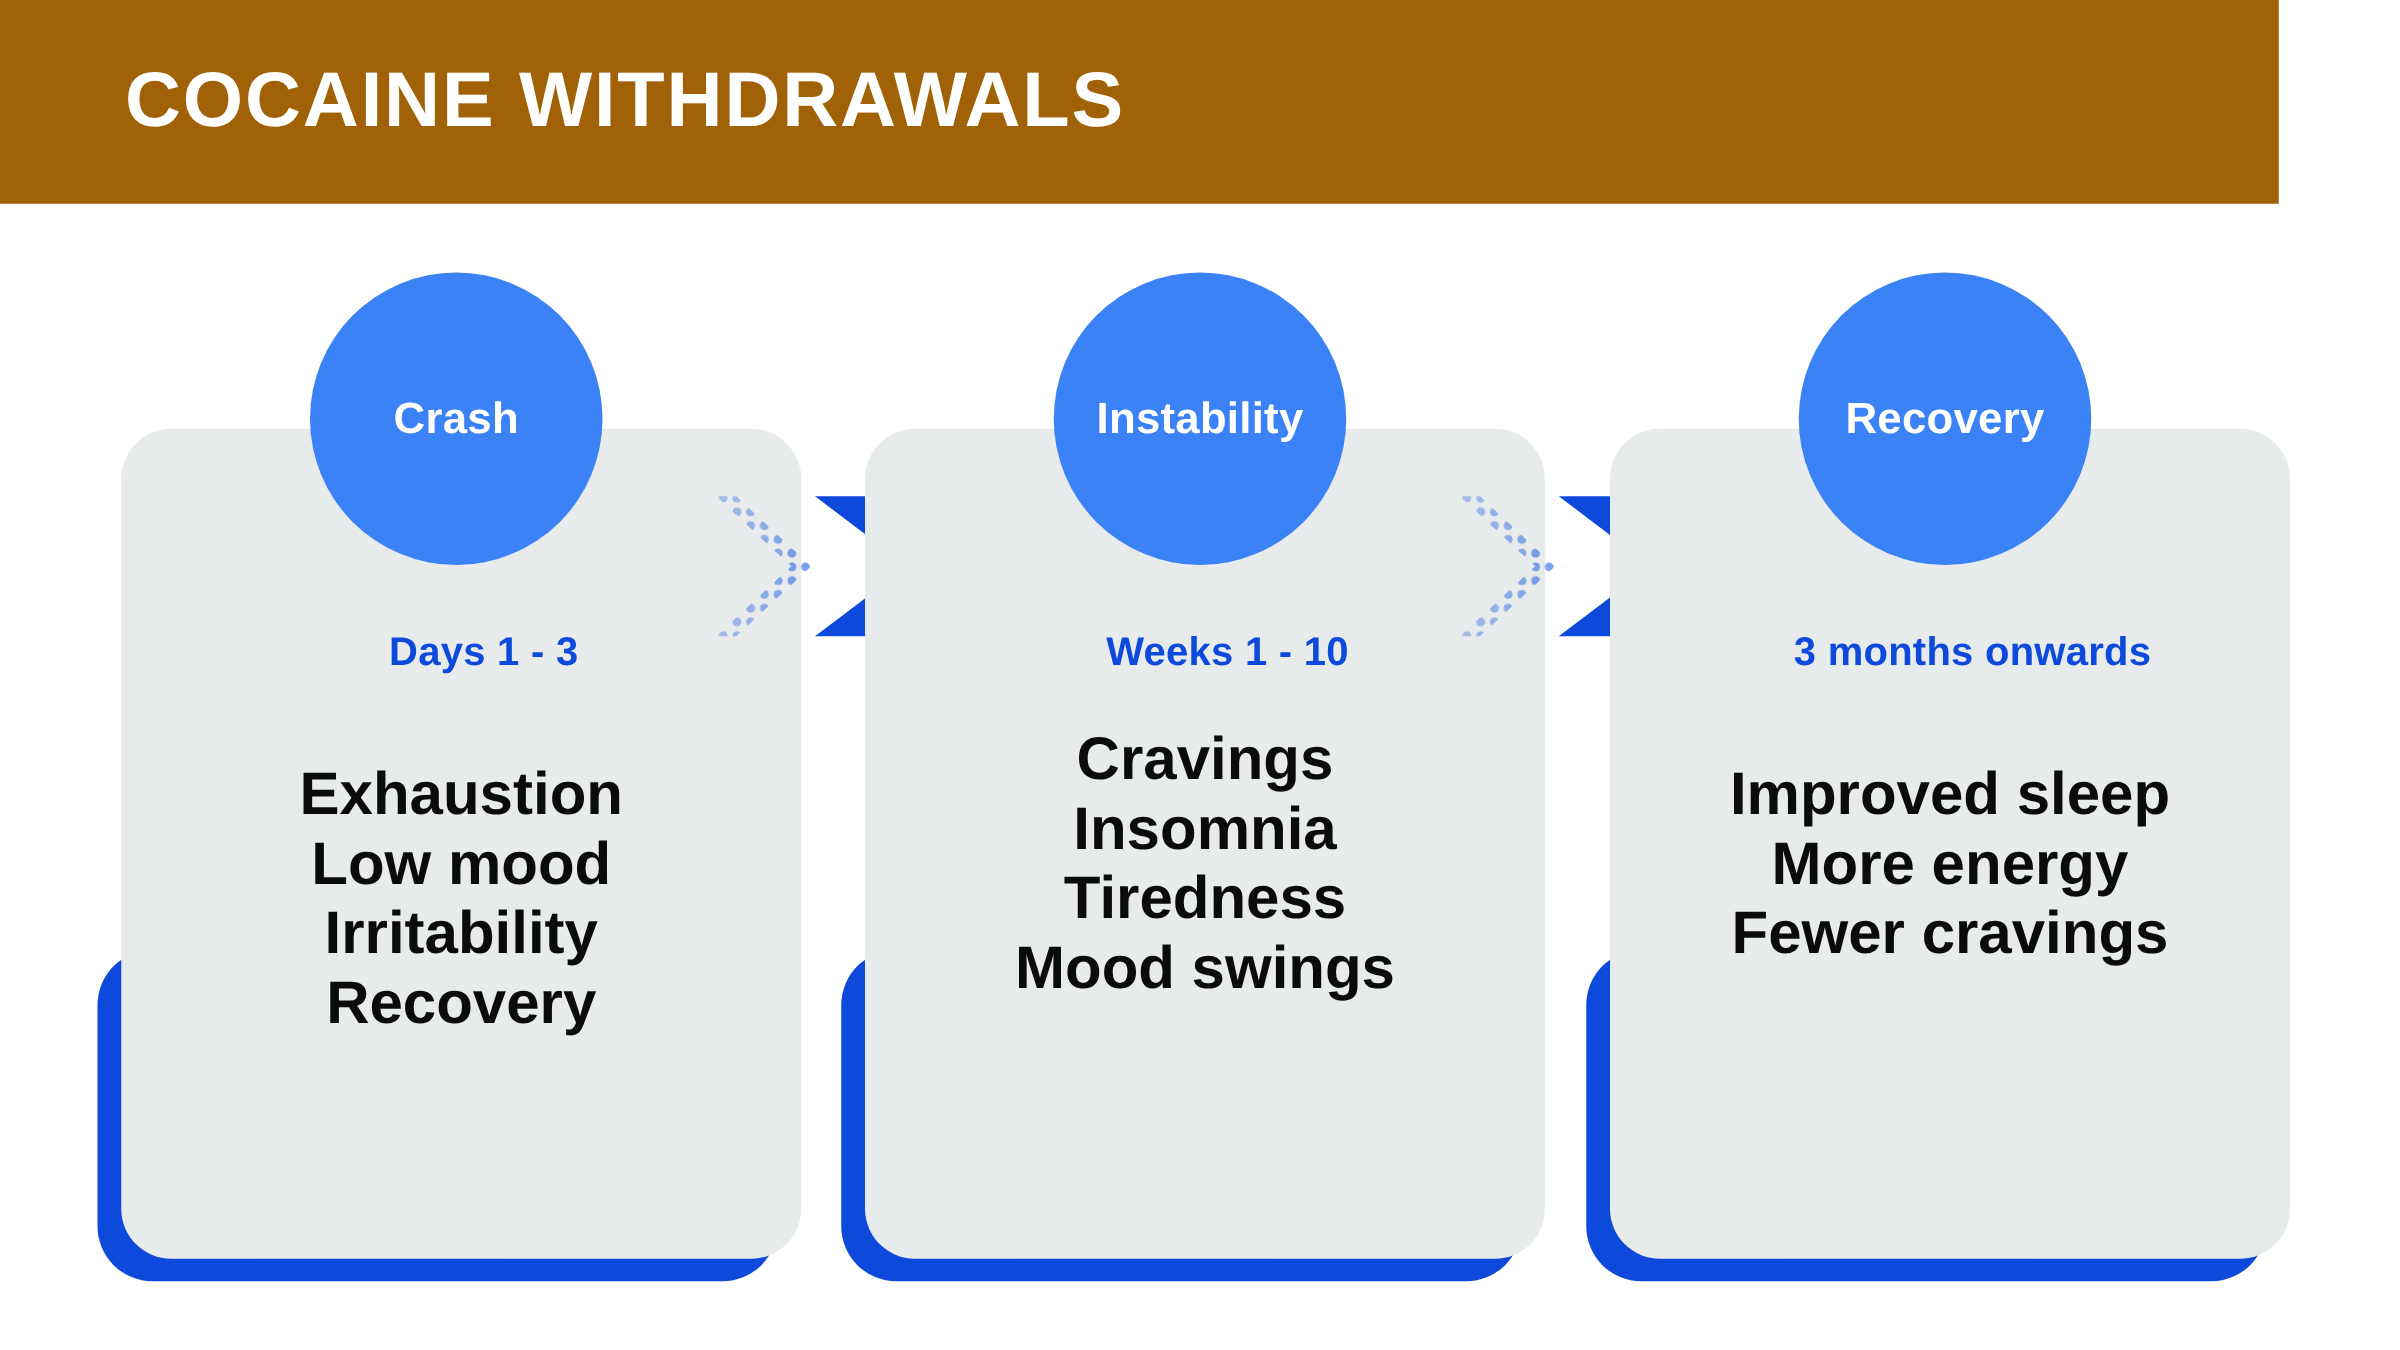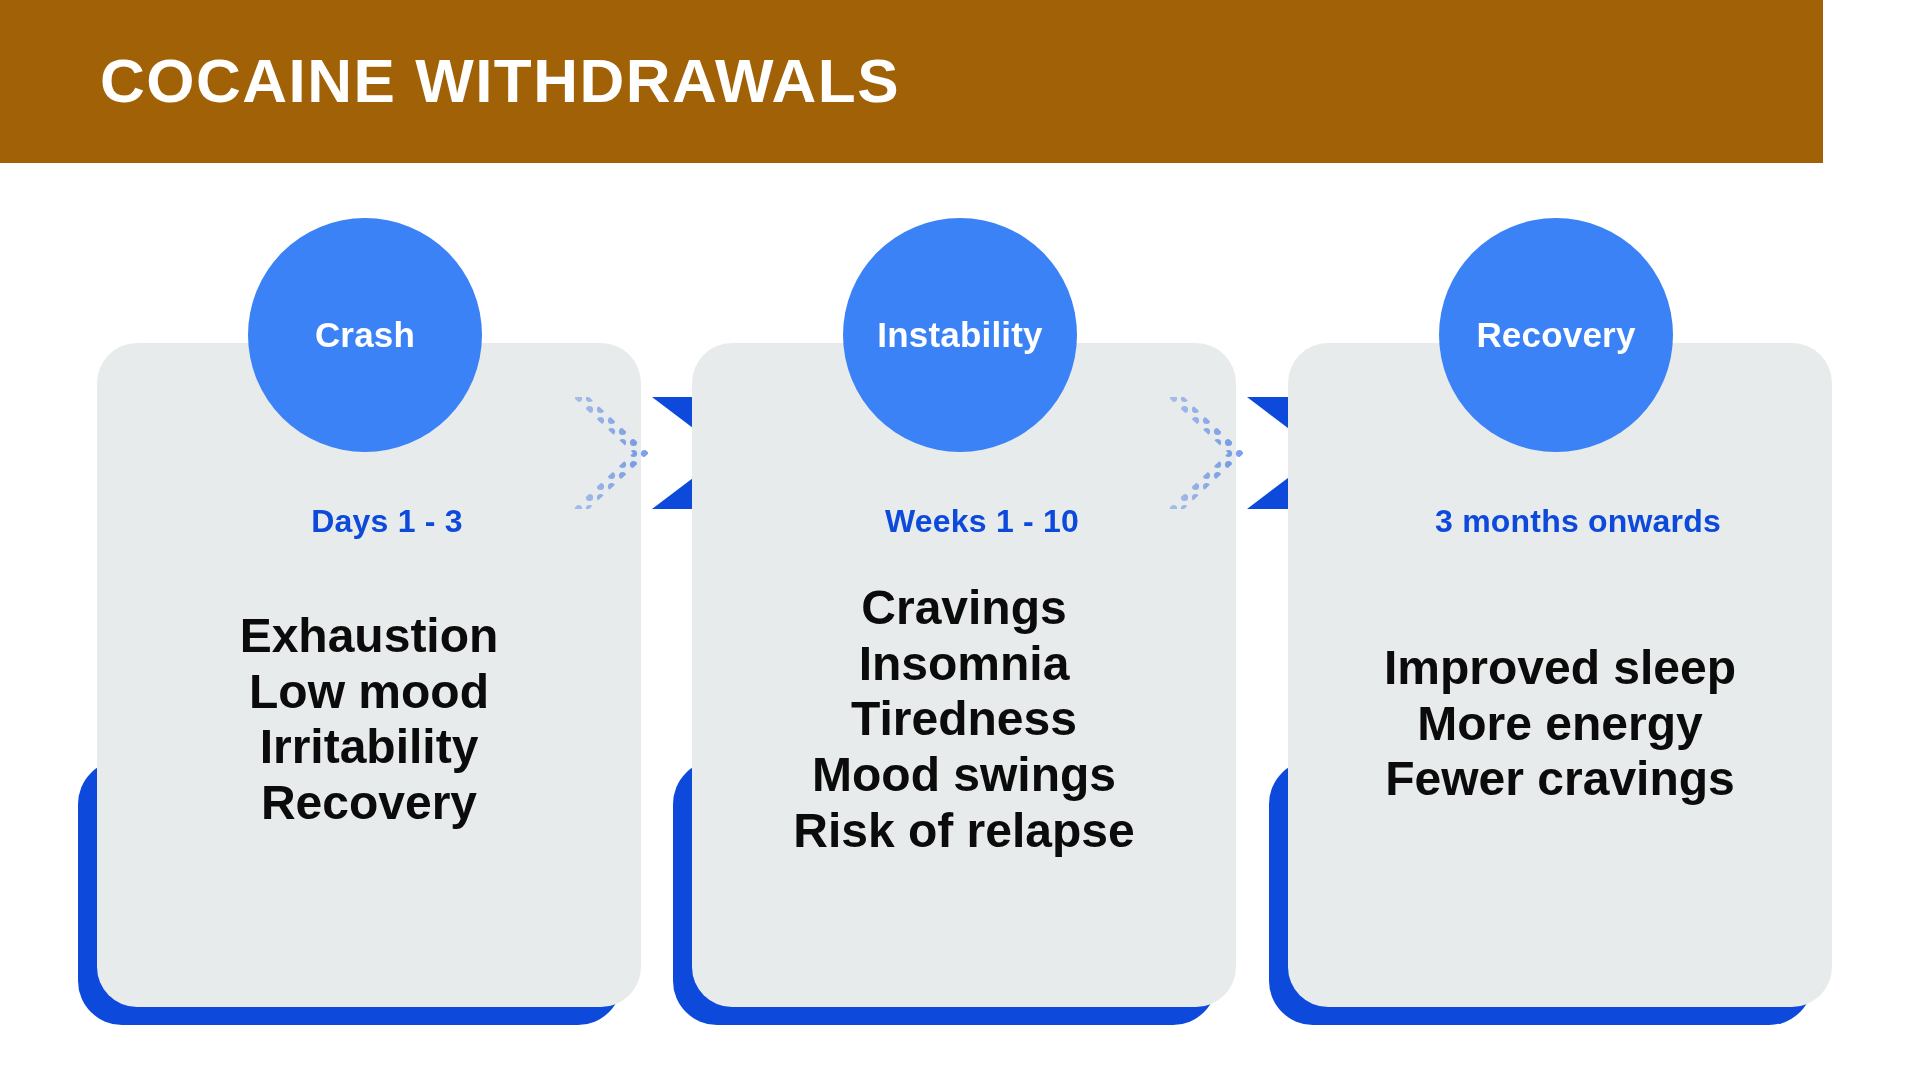--- a/index.html
+++ b/index.html
@@ -84,21 +84,21 @@
     position: absolute;
     left: 0;
     width: 544px;
     text-align: center;
     color: #0B0B0B;
     font-weight: 800;
     line-height: 1.16;
   }
   #symptoms-1 { top: 608px; font-size: 48px; }
   #symptoms-2 { top: 580px; font-size: 48px; }
-  #symptoms-3 { top: 608px; font-size: 48px; margin-top: 32px; }
+  #symptoms-3 { top: 608px; font-size: 48px; }
   .symptom-line { display: block; white-space: nowrap; }
 
   
   .stage-circle {
     position: absolute;
     top: 218px;
     left: 151px;
     width: 234px;
     height: 234px;
     border-radius: 50%;
@@ -173,21 +173,20 @@
 
 <div class="stage" id="stage-2">
   <div class="stage-shadow"></div>
   <div class="stage-card"></div>
   <div class="stage-duration">Weeks 1 - 10</div>
   <div class="stage-symptoms" id="symptoms-2">
     <span class="symptom-line">Cravings</span>
     <span class="symptom-line">Insomnia</span>
     <span class="symptom-line">Tiredness</span>
     <span class="symptom-line">Mood swings</span>
-    <span class="symptom-line">Risk of relapse</span>
   </div>
   <div class="stage-circle">
     <span class="stage-circle-label">Instability</span>
   </div>
 </div>
 
 <div class="stage-arrow" id="arrow-2">
   <svg viewBox="0 0 196 120" xmlns="http://www.w3.org/2000/svg">
     <defs>
       <pattern id="dots2" width="11" height="11" patternUnits="userSpaceOnUse">

